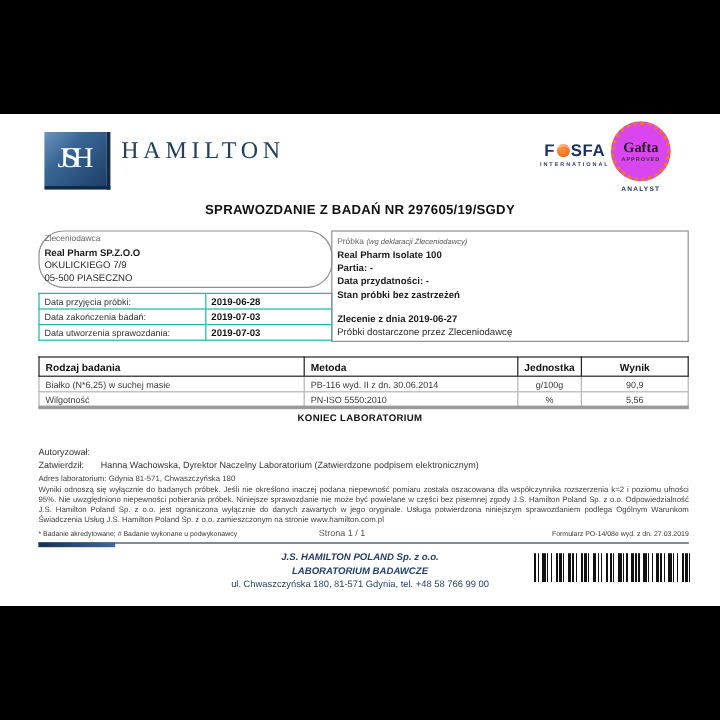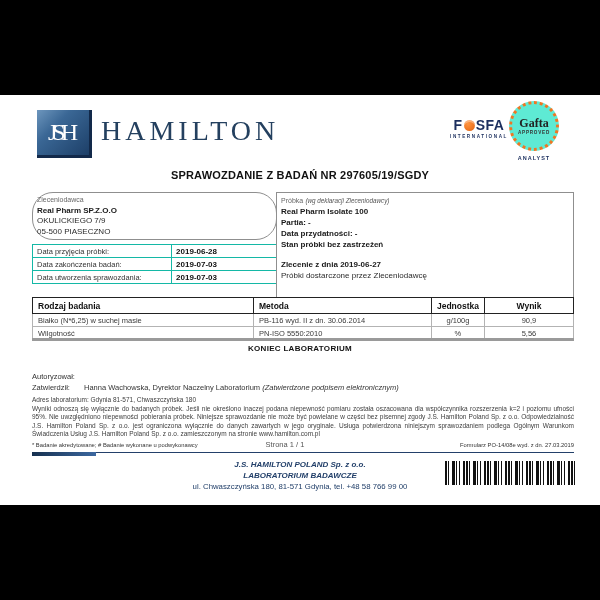--- a/index.html
+++ b/index.html
@@ -17,64 +17,64 @@
     background:linear-gradient(135deg,#6d96bd 0%,#3a6795 35%,#1d3f68 100%);
     border-right:3px solid #12294a;border-bottom:3px solid #12294a;
     display:flex;align-items:center;justify-content:center;
   }
   .jsh-box span{
     font-family:"Liberation Serif","DejaVu Serif",serif;color:#fff;font-size:24px;letter-spacing:-5px;
     padding-right:5px;
   }
   .brandname{
     position:absolute;left:101px;top:20px;
-    font-family:"Liberation Serif","DejaVu Serif",serif;color:#24405f;font-size:28px;letter-spacing:4px;
+    font-family:"Liberation Serif","DejaVu Serif",serif;color:#24405f;font-size:20px;letter-spacing:4px;
   }
   .fosfa{position:absolute;left:447px;top:22px;width:64px;text-align:center;}
   .fosfa .row{display:flex;align-items:center;justify-content:center;font-weight:bold;color:#1c2f5e;font-size:14px;letter-spacing:.5px;}
   .globe{width:11px;height:11px;border-radius:50%;display:inline-block;margin:0 1px;
     background:radial-gradient(circle at 35% 35%, #ff9440 0%, #ee7623 60%, #d95f10 100%);
     box-shadow:inset 0 2px 0 rgba(255,255,255,.35);}
   .fosfa .intl{color:#1c2f5e;font-size:4.6px;letter-spacing:1.6px;margin-top:1px;font-weight:bold;}
   .gafta{position:absolute;left:506px;top:6px;width:56px;text-align:center;}
   .wreath{
     width:44px;height:44px;margin:0 auto;border:3px dotted #ee7623;border-radius:50%;
-    display:flex;flex-direction:column;align-items:center;justify-content:center;background:#5eead4;
+    display:flex;flex-direction:column;align-items:center;justify-content:center;background:#d946ef;
   }
   .wreath .g{font-family:"Liberation Serif","DejaVu Serif",serif;color:#222;font-size:12px;font-weight:bold;line-height:11px;}
   .wreath .ap{font-size:4.6px;letter-spacing:.8px;color:#333;font-weight:bold;margin-top:1px;}
   .gafta .an{color:#1c2f5e;font-size:5.5px;font-weight:bold;letter-spacing:1px;margin-top:4px;}
   
   .title{position:absolute;left:0;top:74px;width:100%;text-align:center;font-size:11px;font-weight:bold;color:#111;letter-spacing:.2px;}
   
   .box{position:absolute;border:1px solid #8f8f8f;box-sizing:border-box;font-size:8px;line-height:10.5px;padding:2px 4px;}
   .client-box{left:32px;top:97px;width:245px;height:48px;border-radius:21px;}
   .lbl-sm{color:#666;font-size:7px;}
   .b{font-weight:bold;color:#1a1a1a;}
-  .sample-box{left:276px;top:97px;width:298px;height:106px;line-height:11px;}
+  .sample-box{left:276px;top:97px;width:298px;height:93px;line-height:11px;}
   .sample-box .note{font-style:italic;font-size:6.3px;color:#555;}
   .gap{height:9px;}
   
   .dates{position:absolute;left:32px;top:149px;width:245px;border-collapse:collapse;}
   .dates td{border:1px solid #14b8a6;font-size:7.5px;padding:1.5px 4px;color:#333;}
   .dates td.val{font-weight:bold;color:#111;font-size:8px;width:43%;}
   
   .results{position:absolute;left:32px;top:202px;width:542px;border-collapse:collapse;}
   .results th{
     border:1.2px solid #222;font-size:8.5px;padding:2.5px 5px;text-align:left;color:#111;
   }
   .results td{border:1px solid #b3b3b3;font-size:7.5px;padding:1.5px 5px;color:#3a3a3a;}
   .results th.c,.results td.c{text-align:center;}
   .sep-thick{position:absolute;left:32px;top:243px;width:542px;height:3px;background:#9a9a9a;}
   .end-note{position:absolute;left:0;top:249px;width:100%;text-align:center;font-size:8px;font-weight:bold;color:#111;letter-spacing:.3px;}
   
   .sigs{position:absolute;left:32px;top:276px;width:542px;font-size:7.5px;color:#333;line-height:11px;}
   .sigs .row{display:flex;}
   .sigs .sl{width:52px;flex:0 0 52px;}
-  .sigs .it{font-style:italic;}
+  .sigs .it{}
   
   .fine{position:absolute;left:32px;top:301px;width:542px;font-size:6.5px;color:#3d3d3d;line-height:8.6px;}
   .fine .just{text-align:justify;}
   
   .meta{position:absolute;left:32px;top:345px;width:542px;display:flex;align-items:baseline;}
   .meta .acc{font-size:5.8px;color:#333;flex:1;}
   .meta .page{font-size:7.5px;color:#555;flex:0 0 auto;transform:translateX(-18px);}
   .meta .form{font-size:5.8px;color:#333;flex:1;text-align:right;}
   .rule{position:absolute;left:32px;top:357px;width:542px;border-top:1.5px solid #23406a;}
   .rule .thick{position:absolute;left:0;top:-1.5px;width:64px;height:4px;background:linear-gradient(90deg,#16304f,#3c68a0);}

